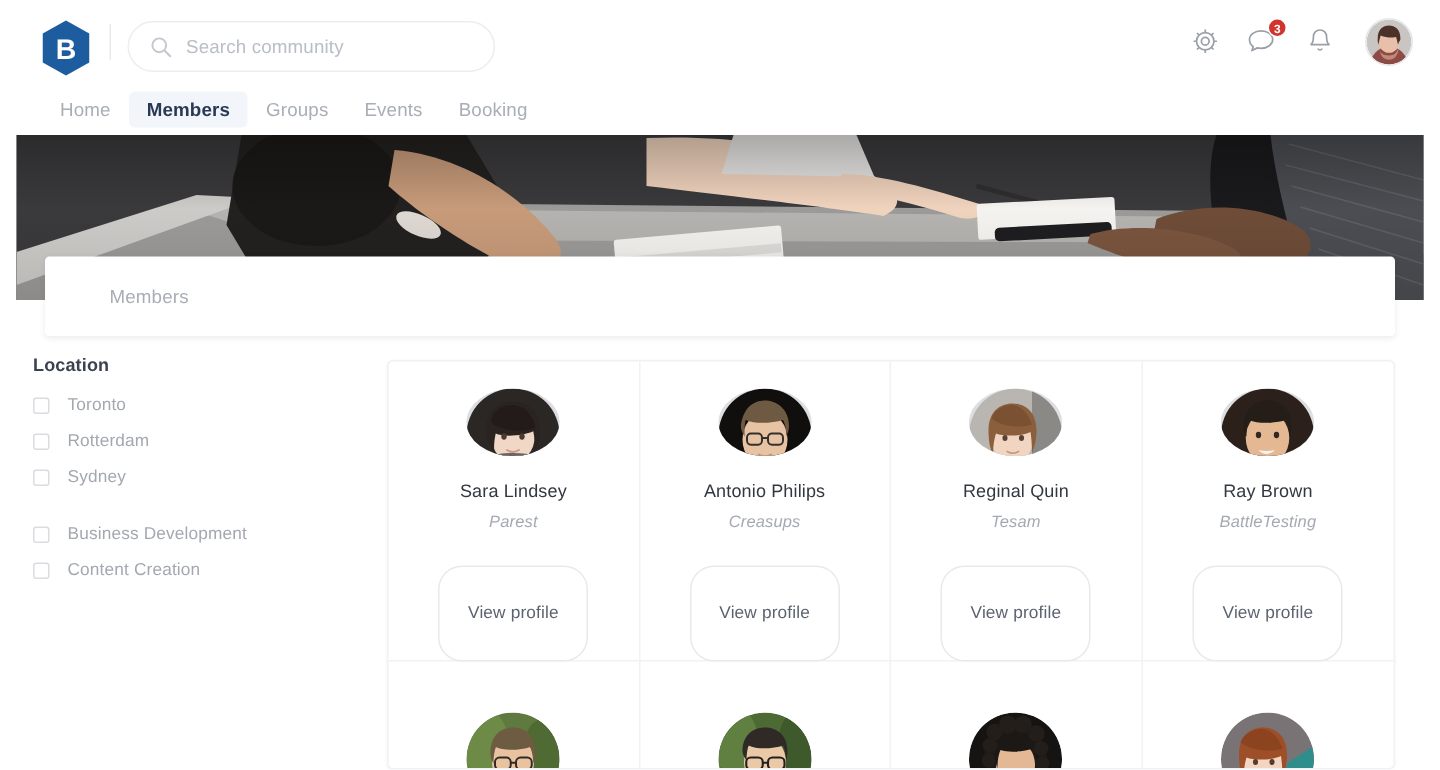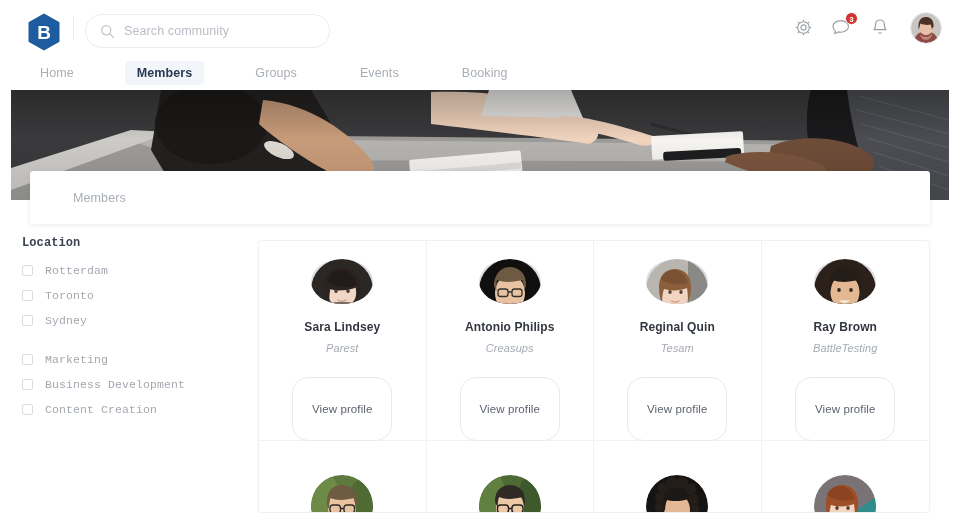--- a/index.html
+++ b/index.html
@@ -60,21 +60,20 @@
     overflow:hidden; border:1px solid #e4e6ea; cursor:pointer;
     margin-left:3px;
   }
   .user-avatar svg { display:block; }
 
   
   .navbar {
     position:absolute; left:0; top:55px; width:830px; height:35px;
     display:flex; align-items:center; padding-left:28px;
     background:#fff;
-    gap:39px;
   }
   .nav-item {
     font-size:12.5px; color:#a9aeb6; letter-spacing:.1px;
     padding:5px 12px; border-radius:4px; cursor:pointer;
     white-space:nowrap;
   }
   .nav-item.active {
     color:#2a3a54; font-weight:bold; background:#f2f5fa;
   }
 
@@ -92,21 +91,21 @@
     box-shadow:0 1px 4px rgba(40,50,70,.10);
     display:flex; align-items:center; padding-left:30px;
   }
   .tab {
     font-size:12.5px; color:#a9aeb6; padding:6px 13px;
     border-radius:4px; cursor:pointer; letter-spacing:.1px;
   }
   .tab.active { color:#2a3a54; font-weight:bold; background:#f2f5fa; }
 
   
-  .filters { position:absolute; left:22px; top:236px; width:215px;font-family:Liberation Mono, monospace; }
+  .filters { position:absolute; left:22px; top:236px; width:215px; }
   .filter-title {
     font-size:12px; font-weight:bold; color:#3c4250;
     margin-bottom:14px; letter-spacing:.1px;
   }
   .filter-group { margin-bottom:26px; }
   .filter-row {
     display:flex; align-items:center; margin-bottom:12px; cursor:pointer;
   }
   .cb {
     width:11px; height:11px; border:1px solid #d9dce1; border-radius:2px;
@@ -133,21 +132,21 @@
     display:flex; flex-direction:column; align-items:center;
     padding-top:18px;
   }
   .member-cell:last-child { border-right:0; }
   .m-avatar {
     width:62px; height:62px; border-radius:50%; overflow:hidden;
     background:#dcdee2;
   }
   .m-avatar svg { display:block; }
   .m-name {
-    margin-top:16px; font-size:12px; font-weight:bold;
+    margin-top:16px; font-size:12px; font-weight:normal;
     color:#333840; letter-spacing:.1px;
   }
   .m-role {
     margin-top:8px; font-size:11px; color:#a5aab2; letter-spacing:.1px;font-style:italic;
   }
   .m-btn {
     margin-top:23px; font-size:11.5px; color:#5c6370;
     border:1px solid #e7e9ec; border-radius:16px;
     padding:25px 19px; background:#fff; cursor:pointer;
     font-family:"Liberation Sans", sans-serif; letter-spacing:.1px;
@@ -284,37 +283,33 @@
   <div class="tabs-card">
     <div class="tab">Members</div>
   </div>
 
   <div class="filters">
 
     <div class="filter-group">
       <div class="filter-title">Location</div>
       <div class="filter-row">
         <span class="cb"></span>
-        <span class="filter-label">Rotterdam</span>
+        <span class="filter-label">Toronto</span>
       </div>
       <div class="filter-row">
         <span class="cb"></span>
-        <span class="filter-label">Toronto</span>
+        <span class="filter-label">Rotterdam</span>
       </div>
       <div class="filter-row">
         <span class="cb"></span>
         <span class="filter-label">Sydney</span>
       </div>
     </div>
 
     <div class="filter-group">
-      <div class="filter-row">
-        <span class="cb"></span>
-        <span class="filter-label">Marketing</span>
-      </div>
       <div class="filter-row">
         <span class="cb"></span>
         <span class="filter-label">Business Development</span>
       </div>
       <div class="filter-row">
         <span class="cb"></span>
         <span class="filter-label">Content Creation</span>
       </div>
     </div>
 

